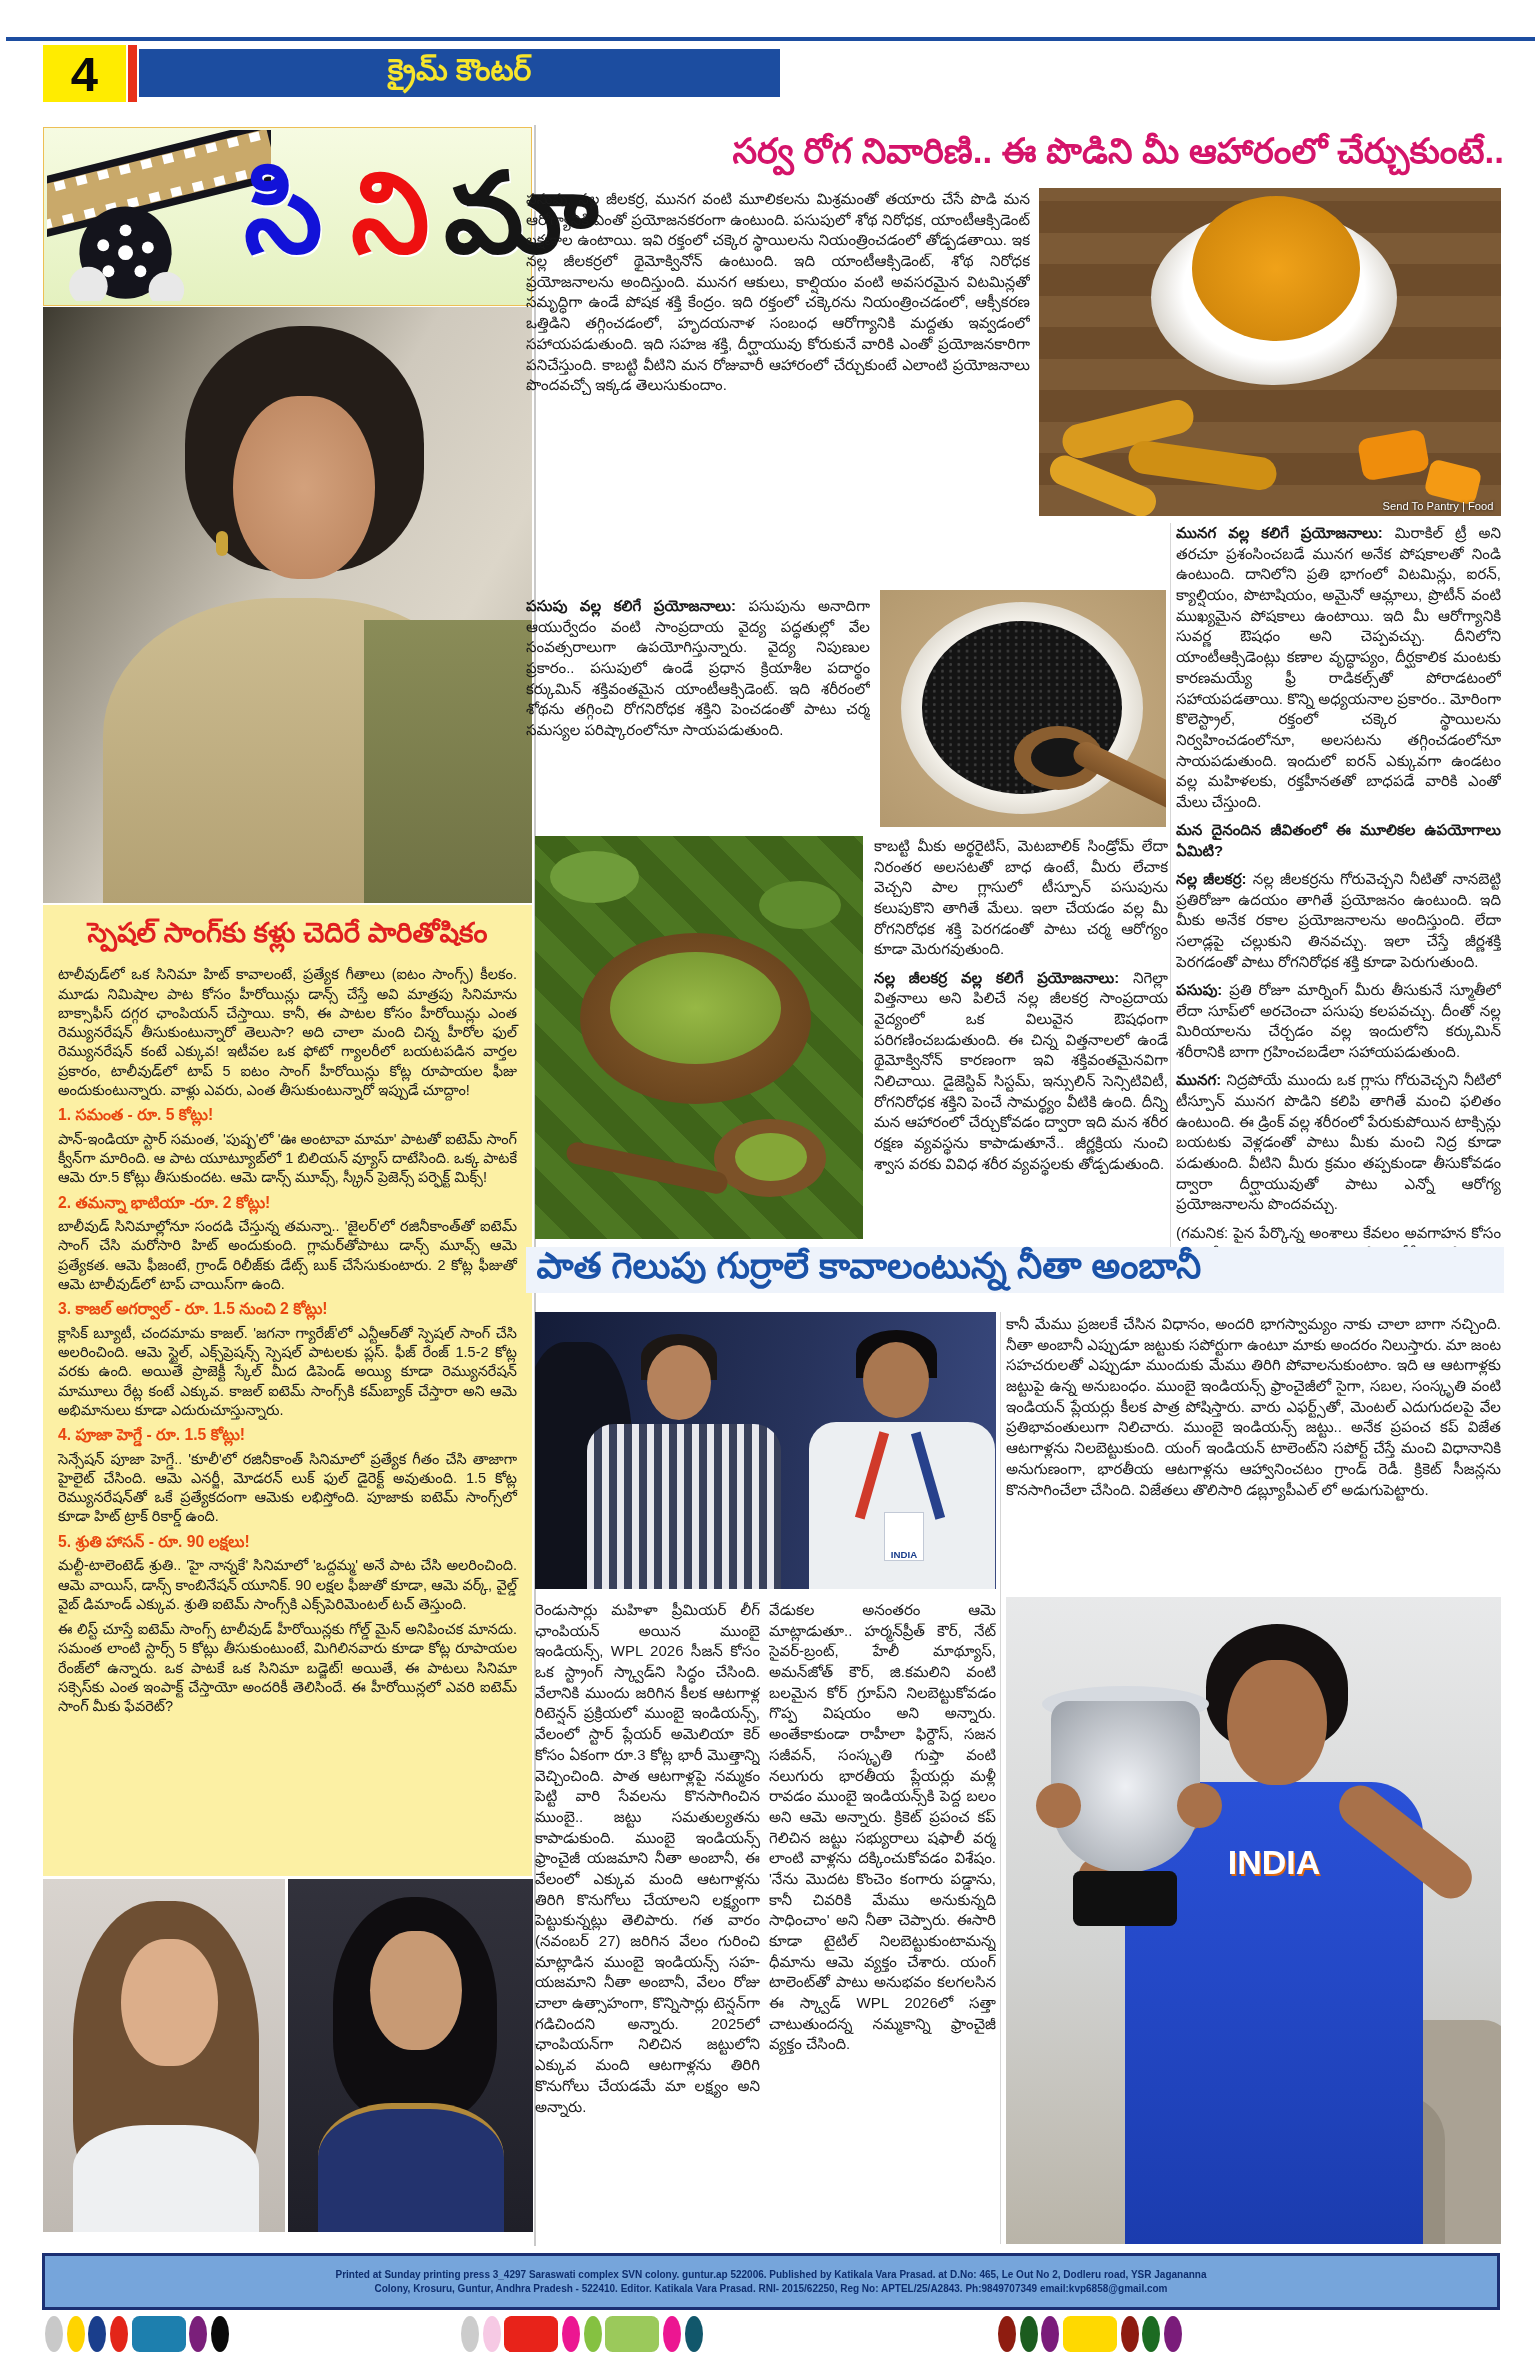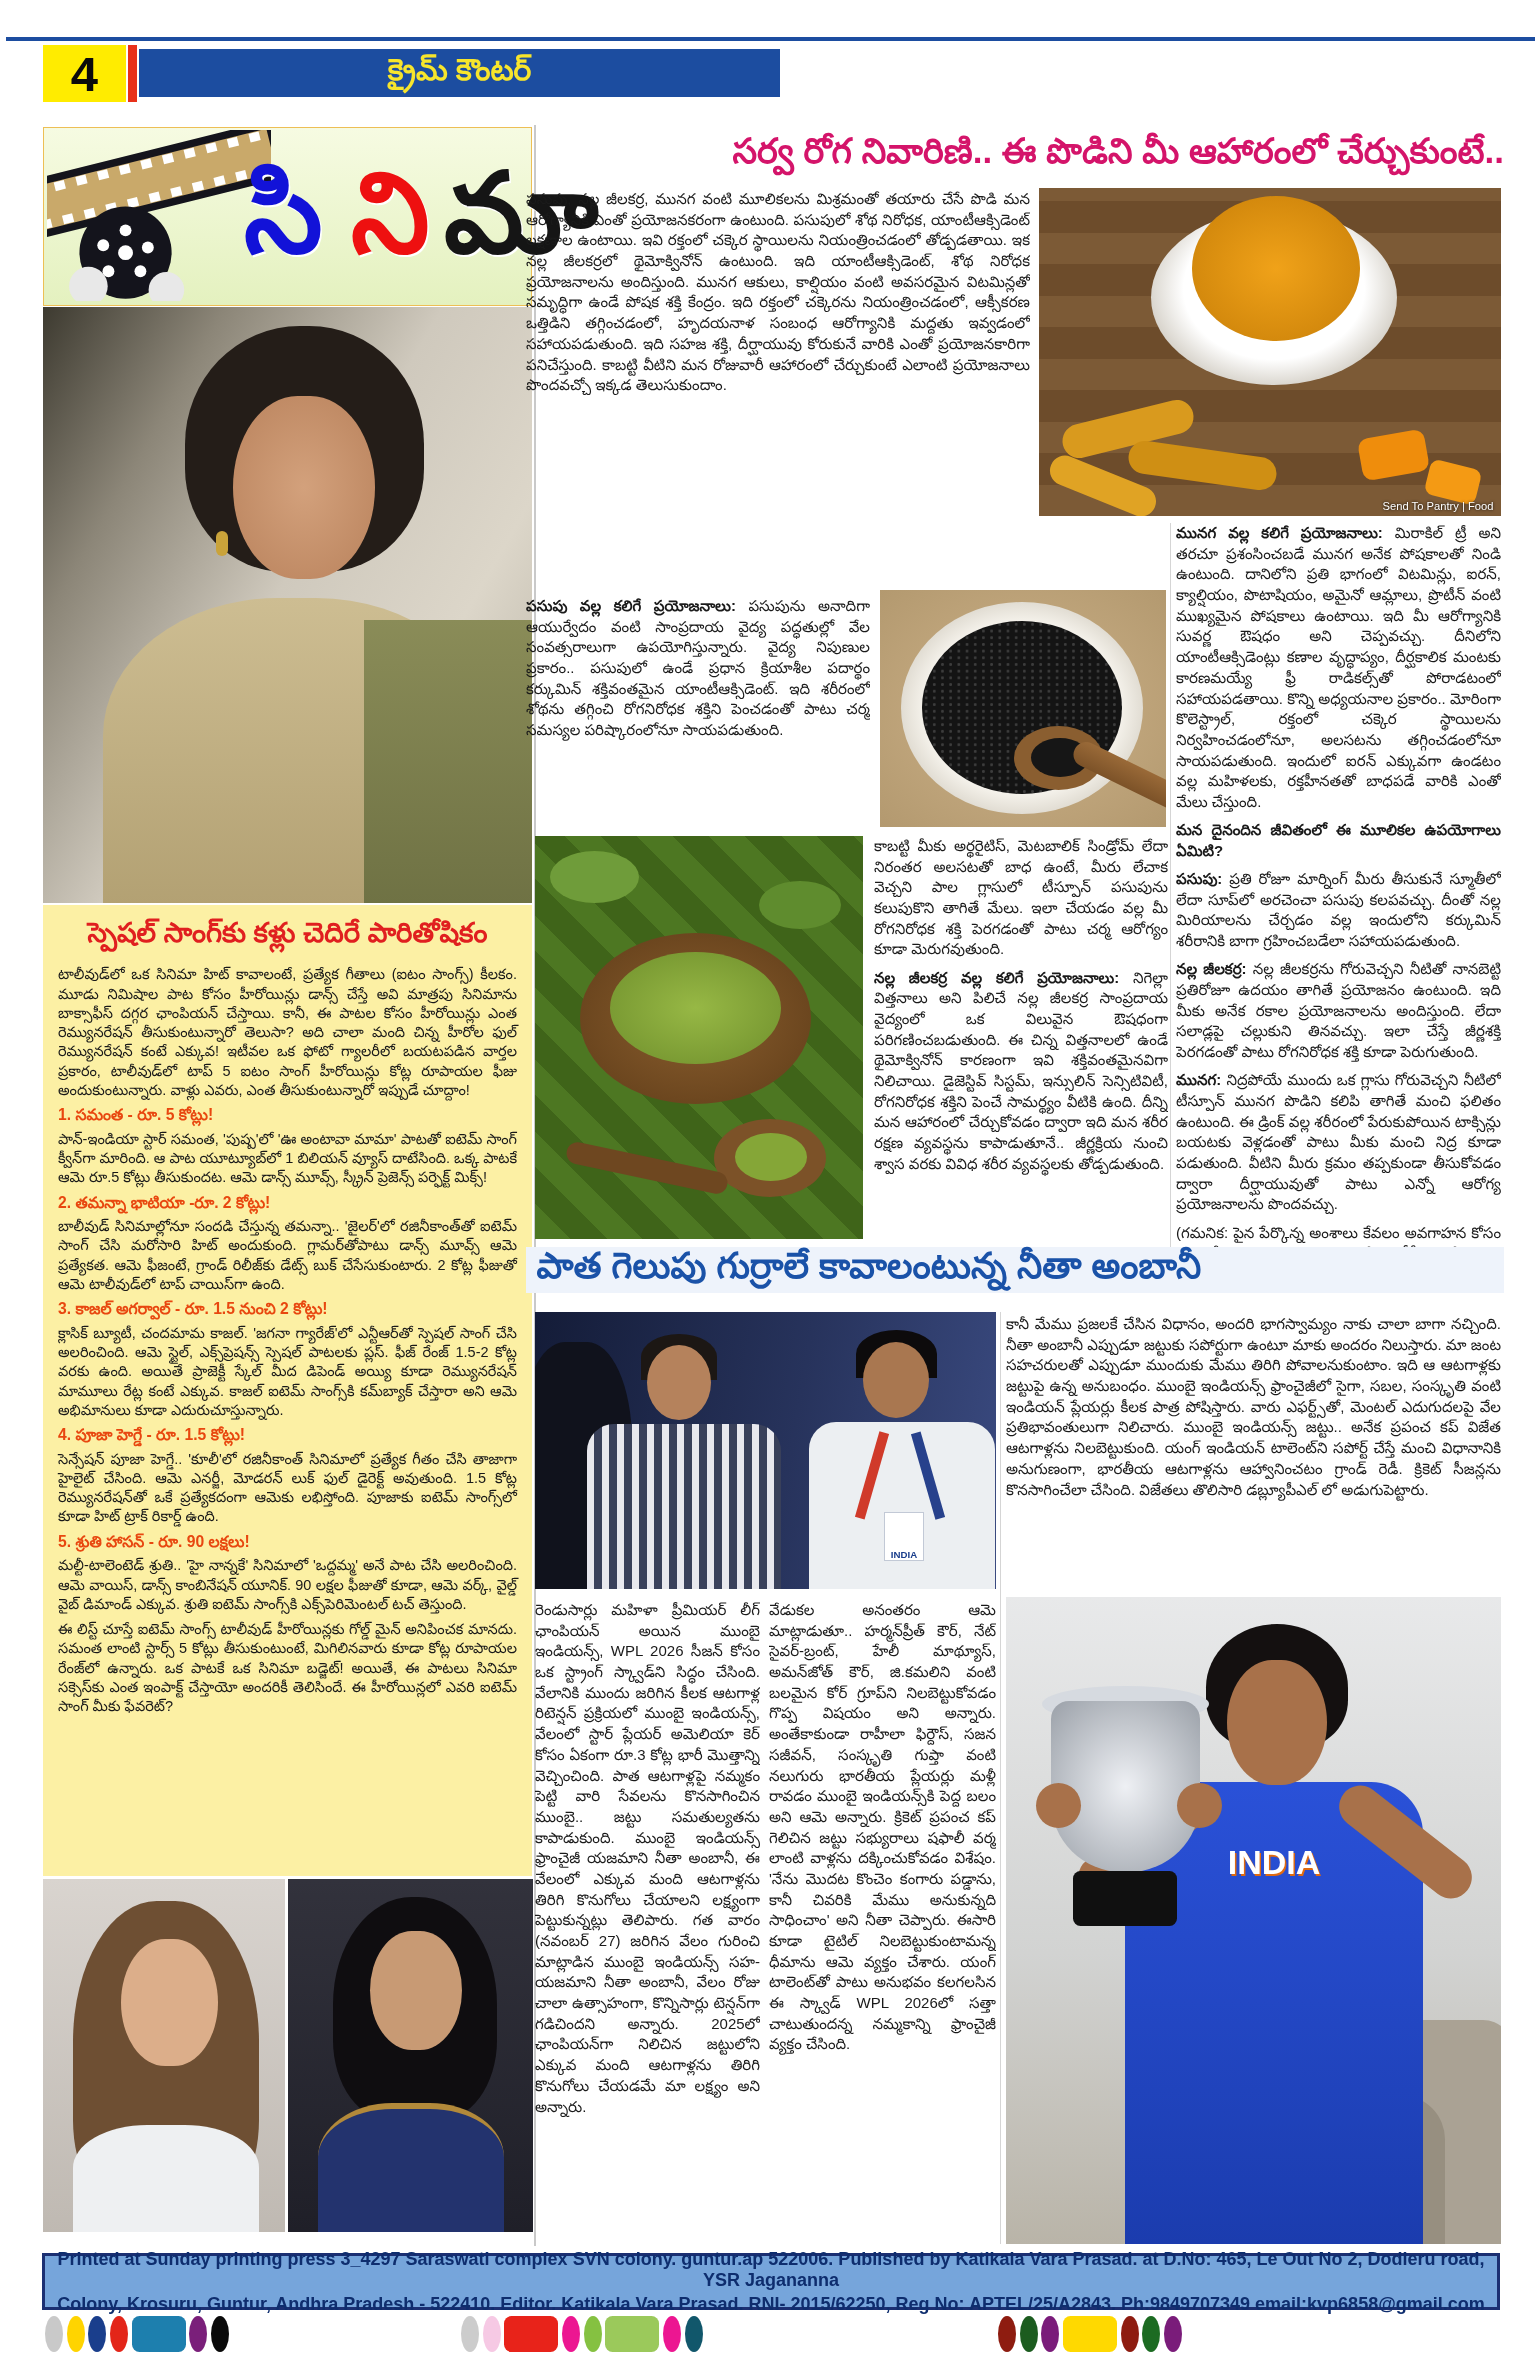--- a/index.html
+++ b/index.html
@@ -126,21 +126,21 @@
   .ph-cricket .armR{left:321px;top:224px;transform:rotate(38deg);}
   .ph-cricket .cup{left:45px;top:104px;width:149px;height:171px;border-radius:18px 18px 71px 71px;
      background:radial-gradient(#eef0f4,#9aa0a8);}
   .ph-cricket .rim{left:36px;top:89px;width:167px;height:36px;border-radius:50%;background:#d6dae0;}
   .ph-cricket .plinth{left:67px;top:274px;width:104px;height:55px;background:#101010;border-radius:7.5px;}
   .ph-cricket .hand1{left:30px;top:186px;width:45px;height:45px;background:#a8714a;border-radius:50%;}
   .ph-cricket .hand2{left:171px;top:186px;width:45px;height:45px;background:#a8714a;border-radius:50%;}
   
   .imprint{left:42px;top:2253px;width:1458px;height:57px;background:#76a5db;border:3px solid #1b2f72;
      box-sizing:border-box;display:flex;flex-direction:column;justify-content:center;gap:3px;}
-  .imprint p{color:#0e2d6e;font-size:18px;font-weight:bold;text-align:center;margin:0;}
+  .imprint p{color:#0e2d6e;font-size:10px;font-weight:bold;text-align:center;margin:0;}
   
   .marks{left:0;top:2316px;width:1541px;height:36px;}
   .mgroup{position:absolute;top:0;display:flex;gap:3.7px;}
   .mg0{left:45px;} .mg1{left:461px;} .mg2{left:998px;}
   .mark{width:18px;height:36px;border-radius:50%;}
   .mark.rect{width:54px;border-radius:7.5px;}
 </style>
 </head>
 <body>
 
@@ -226,22 +226,22 @@
   </div>
 
   <div class="tcol h-colD">
     <p>కాబట్టి మీకు అర్థరైటిస్, మెటబాలిక్ సిండ్రోమ్ లేదా నిరంతర అలసటతో బాధ ఉంటే, మీరు లేచాక వెచ్చని పాల గ్లాసులో టీస్పూన్ పసుపును కలుపుకొని తాగితే మేలు. ఇలా చేయడం వల్ల మీ రోగనిరోధక శక్తి పెరగడంతో పాటు చర్మ ఆరోగ్యం కూడా మెరుగవుతుంది.</p>
     <p><span class="lead">నల్ల జీలకర్ర వల్ల కలిగే ప్రయోజనాలు:</span> <span>నిగెల్లా విత్తనాలు అని పిలిచే నల్ల జీలకర్ర సాంప్రదాయ వైద్యంలో ఒక విలువైన ఔషధంగా పరిగణించబడుతుంది. ఈ చిన్న విత్తనాలలో ఉండే థైమోక్వినోన్ కారణంగా ఇవి శక్తివంతమైనవిగా నిలిచాయి. డైజెస్టివ్ సిస్టమ్, ఇన్సులిన్ సెన్సిటివిటీ, రోగనిరోధక శక్తిని పెంచే సామర్థ్యం వీటికి ఉంది. దీన్ని మన ఆహారంలో చేర్చుకోవడం ద్వారా ఇది మన శరీర రక్షణ వ్యవస్థను కాపాడుతూనే.. జీర్ణక్రియ నుంచి శ్వాస వరకు వివిధ శరీర వ్యవస్థలకు తోడ్పడుతుంది.</span></p>
   </div>
 
   <div class="tcol h-colE">
     <p><span class="lead">మునగ వల్ల కలిగే ప్రయోజనాలు:</span> <span>మిరాకిల్ ట్రీ అని తరచూ ప్రశంసించబడే మునగ అనేక పోషకాలతో నిండి ఉంటుంది. దానిలోని ప్రతి భాగంలో విటమిన్లు, ఐరన్, క్యాల్షియం, పొటాషియం, అమైనో ఆమ్లాలు, ప్రొటీన్ వంటి ముఖ్యమైన పోషకాలు ఉంటాయి. ఇది మీ ఆరోగ్యానికి సువర్ణ ఔషధం అని చెప్పవచ్చు. దీనిలోని యాంటీఆక్సిడెంట్లు కణాల వృద్ధాప్యం, దీర్ఘకాలిక మంటకు కారణమయ్యే ఫ్రీ రాడికల్స్‌తో పోరాడటంలో సహాయపడతాయి. కొన్ని అధ్యయనాల ప్రకారం.. మోరింగా కొలెస్ట్రాల్, రక్తంలో చక్కెర స్థాయిలను నిర్వహించడంలోనూ, అలసటను తగ్గించడంలోనూ సాయపడుతుంది. ఇందులో ఐరన్ ఎక్కువగా ఉండటం వల్ల మహిళలకు, రక్తహీనతతో బాధపడే వారికి ఎంతో మేలు చేస్తుంది.</span></p>
     <p class="qa">మన దైనందిన జీవితంలో ఈ మూలికల ఉపయోగాలు ఏమిటి?</p>
+    <p><span class="lead">నల్ల జీలకర్ర:</span> <span>నల్ల జీలకర్రను గోరువెచ్చని నీటితో నానబెట్టి ప్రతిరోజూ ఉదయం తాగితే ప్రయోజనం ఉంటుంది. ఇది మీకు అనేక రకాల ప్రయోజనాలను అందిస్తుంది. లేదా సలాడ్లపై చల్లుకుని తినవచ్చు. ఇలా చేస్తే జీర్ణశక్తి పెరగడంతో పాటు రోగనిరోధక శక్తి కూడా పెరుగుతుంది.</span></p>
     <p><span class="lead">పసుపు:</span> <span>ప్రతి రోజూ మార్నింగ్ మీరు తీసుకునే స్మూతీలో లేదా సూప్‌లో అరచెంచా పసుపు కలపవచ్చు. దీంతో నల్ల మిరియాలను చేర్చడం వల్ల ఇందులోని కర్కుమిన్ శరీరానికి బాగా గ్రహించబడేలా సహాయపడుతుంది.</span></p>
-    <p><span class="lead">నల్ల జీలకర్ర:</span> <span>నల్ల జీలకర్రను గోరువెచ్చని నీటితో నానబెట్టి ప్రతిరోజూ ఉదయం తాగితే ప్రయోజనం ఉంటుంది. ఇది మీకు అనేక రకాల ప్రయోజనాలను అందిస్తుంది. లేదా సలాడ్లపై చల్లుకుని తినవచ్చు. ఇలా చేస్తే జీర్ణశక్తి పెరగడంతో పాటు రోగనిరోధక శక్తి కూడా పెరుగుతుంది.</span></p>
     <p><span class="lead">మునగ:</span> <span>నిద్రపోయే ముందు ఒక గ్లాసు గోరువెచ్చని నీటిలో టీస్పూన్ మునగ పొడిని కలిపి తాగితే మంచి ఫలితం ఉంటుంది. ఈ డ్రింక్ వల్ల శరీరంలో పేరుకుపోయిన టాక్సిన్లు బయటకు వెళ్లడంతో పాటు మీకు మంచి నిద్ర కూడా పడుతుంది. వీటిని మీరు క్రమం తప్పకుండా తీసుకోవడం ద్వారా దీర్ఘాయువుతో పాటు ఎన్నో ఆరోగ్య ప్రయోజనాలను పొందవచ్చు.</span></p>
     <p>(గమనిక: పైన పేర్కొన్న అంశాలు కేవలం అవగాహన కోసం మాత్రమే అందించడం జరిగింది.. క్రింద టీవీ9 వ్యక్తిగతంగా ధృవీకరించడం లేదు. పాటించే ముందు నిపుణుల సలహా తీసుకోండి.. వైద్యులను సంప్రదించండి)</p>
   </div>
 
   <div class="abs y-art">
     <h2>స్పెషల్ సాంగ్‌కు కళ్లు చెదిరే పారితోషికం</h2>
     <p>టాలీవుడ్‌లో ఒక సినిమా హిట్ కావాలంటే, ప్రత్యేక గీతాలు (ఐటం సాంగ్స్) కీలకం. మూడు నిమిషాల పాట కోసం హీరోయిన్లు డాన్స్ చేస్తే అవి మాత్రపు సినిమాను బాక్సాఫీస్ దగ్గర ఛాంపియన్ చేస్తాయి. కానీ, ఈ పాటల కోసం హీరోయిన్లు ఎంత రెమ్యునరేషన్ తీసుకుంటున్నారో తెలుసా? అది చాలా మంది చిన్న హీరోల ఫుల్ రెమ్యునరేషన్ కంటే ఎక్కువ! ఇటీవల ఒక ఫోటో గ్యాలరీలో బయటపడిన వార్తల ప్రకారం, టాలీవుడ్‌లో టాప్ 5 ఐటం సాంగ్ హీరోయిన్లు కోట్ల రూపాయల ఫీజు అందుకుంటున్నారు. వాళ్లు ఎవరు, ఎంత తీసుకుంటున్నారో ఇప్పుడే చూద్దాం!</p>
 
     <div class="item-title">1. సమంత - రూ. 5 కోట్లు!</div>
     <p>పాన్-ఇండియా స్టార్ సమంత, 'పుష్ప'లో 'ఊ అంటావా మామా' పాటతో ఐటెమ్ సాంగ్ క్వీన్‌గా మారింది. ఆ పాట యూట్యూబ్‌లో 1 బిలియన్ వ్యూస్ దాటేసింది. ఒక్క పాటకే ఆమె రూ.5 కోట్లు తీసుకుందట. ఆమె డాన్స్ మూవ్స్, స్క్రీన్ ప్రెజెన్స్ పర్ఫెక్ట్ మిక్స్!</p>

